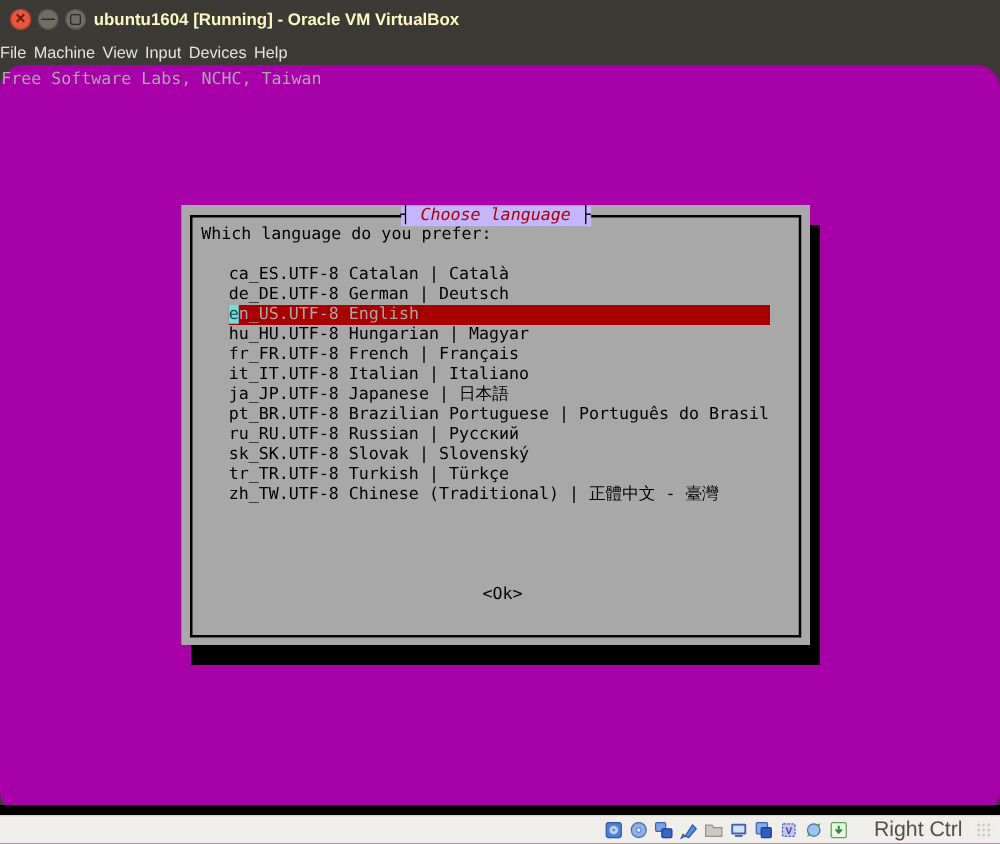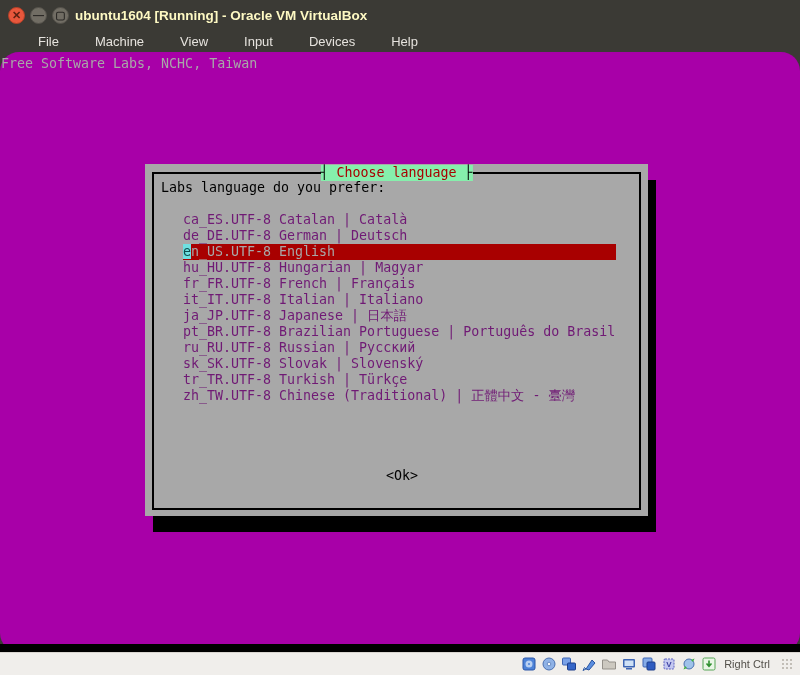--- a/index.html
+++ b/index.html
@@ -24,59 +24,59 @@
   .btn-min, .btn-max { margin-left:5px; background:#716d64; color:#2b2926; border:1px solid #55524b; }
   .title-text {
     position:absolute; left:75px; top:0; height:30px;
     display:flex; align-items:center;
     color:#fef9c3; font-weight:bold; font-size:13.5px;
   }
 
   
   .menubar {
     height:22px; background:#3b3a35;
-    display:flex; align-items:center; gap:36px; padding-left:0;margin-left:38px;
+    display:flex; align-items:center; gap:6px; padding-left:0;
   }
   .menu-item { color:#e6e3de; font-size:13px; cursor:default; }
 
   
   .vm-screen {
     position:relative; width:800px; height:600px; background:#a800a8;
     font-family:"DejaVu Sans Mono", monospace;
     font-size:13.3px; line-height:16px;border-radius:19px;
   }
   .banner { position:absolute; left:1px; top:4px; color:#a8a8a8; white-space:pre; }
   .letterbox { position:absolute; left:0; bottom:0; width:800px; height:8px; background:#000; }
 
   .dialog-shadow { position:absolute; left:153px; top:128px; width:503px; height:352px; background:#000; }
   .dialog { position:absolute; left:145px; top:112px; width:503px; height:352px; background:#a8a8a8; }
   .dialog-border { position:absolute; left:7px; top:8px; right:7px; bottom:6px; border:2px solid #000; }
   .dialog-title {
     position:absolute; top:1px; left:50%; transform:translateX(-50%);
-    background:#86efac; white-space:pre; color:#000;
+    background:#c4b5fd; white-space:pre; color:#000;font-style:italic;
   }
   .title-red { color:#a80000; padding:0 8px; }
   .prompt { position:absolute; left:16px; top:16px; color:#000; white-space:pre; }
 
   .lang-list { position:absolute; left:38px; top:48px; }
-  .lang-row { height:16px; width:433px; white-space:pre; color:#701a75; }
+  .lang-row { height:16px; width:433px; white-space:pre; color:#000000; }
   .lang-row.selected { background:#a80000; color:#a8a8a8; }
   .cursor-cell { background:#6fe0e0; color:#0d4f4f; }
 
   .ok-button { position:absolute; left:241px; top:304px; color:#000; white-space:pre; }
 
   
   .statusbar {
     height:23px; background:#f0eeeb; border-top:1px solid #d9d5d0;
     display:flex; align-items:center; justify-content:flex-end;
     padding-right:4px;
   }
   .status-icons { display:flex; align-items:center; gap:4px; }
   .status-icons svg { display:block; }
-  .host-key { font-size:11px; color:#53504a; margin:0 10px 0 7px; }
+  .host-key { font-size:17px; color:#53504a; margin:0 10px 0 20px; }
   .grip {
     width:14px; height:14px; margin-right:2px;
     background-image: radial-gradient(#c2beb7 1px, transparent 1.1px);
     background-size:4px 4px; background-position:1px 1px;
   }
 </style>
 </head>
 <body>
 
 <div class="titlebar">
@@ -98,21 +98,21 @@
 <div class="vm-screen">
   <div class="banner">Free Software Labs, NCHC, Taiwan</div>
 
   <div class="dialog-shadow"></div>
 
   <div class="dialog">
     <div class="dialog-border"></div>
 
     <div class="dialog-title"><span>┤</span><span class="title-red">Choose language</span><span>├</span></div>
 
-    <div class="prompt">Labs language do you prefer:</div>
+    <div class="prompt">Which language do you prefer:</div>
 
     <div class="lang-list">
       <div class="lang-row">ca_ES.UTF-8 Catalan | Català</div>
       <div class="lang-row">de_DE.UTF-8 German | Deutsch</div>
       <div class="lang-row selected"><span class="cursor-cell">e</span><span>n_US.UTF-8 English</span></div>
       <div class="lang-row">hu_HU.UTF-8 Hungarian | Magyar</div>
       <div class="lang-row">fr_FR.UTF-8 French | Français</div>
       <div class="lang-row">it_IT.UTF-8 Italian | Italiano</div>
       <div class="lang-row">ja_JP.UTF-8 Japanese | 日本語</div>
       <div class="lang-row">pt_BR.UTF-8 Brazilian Portuguese | Português do Brasil</div>

